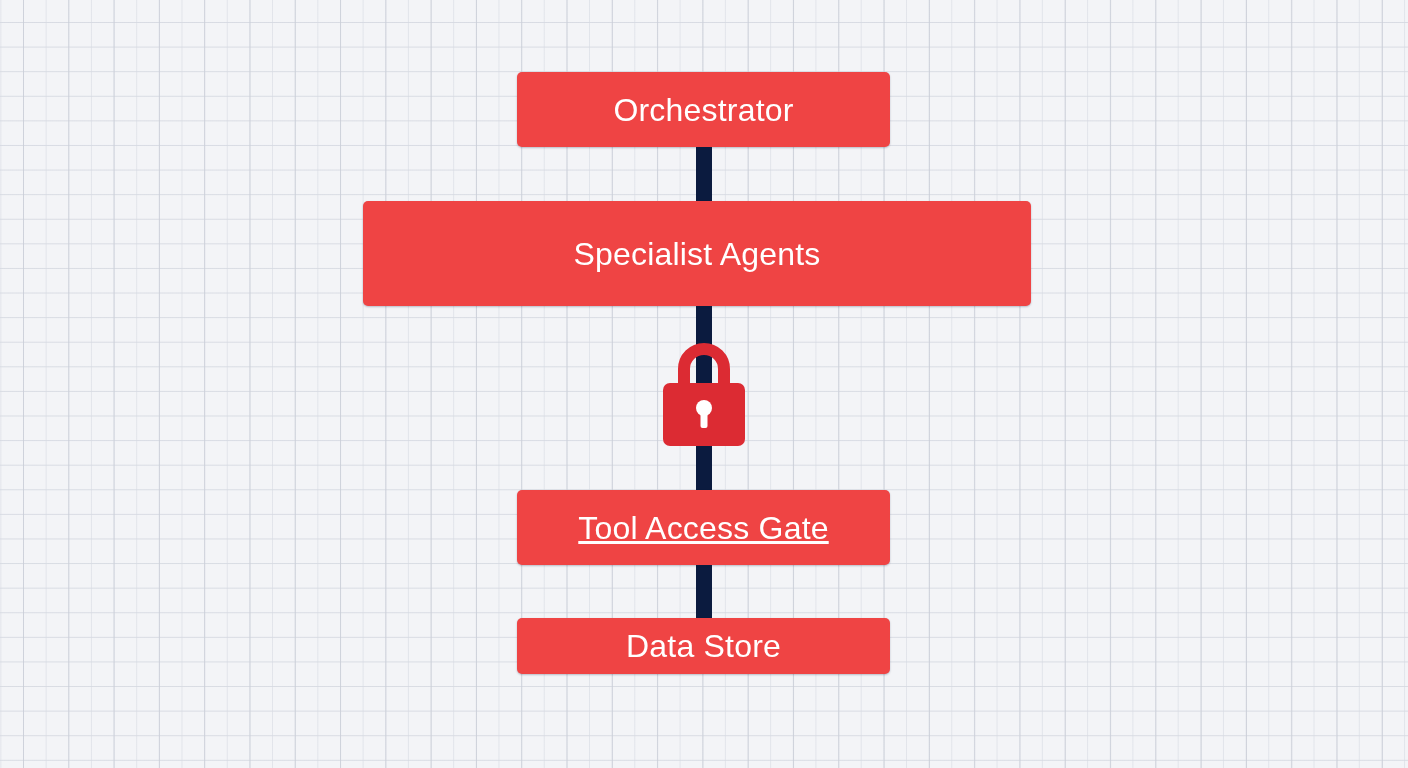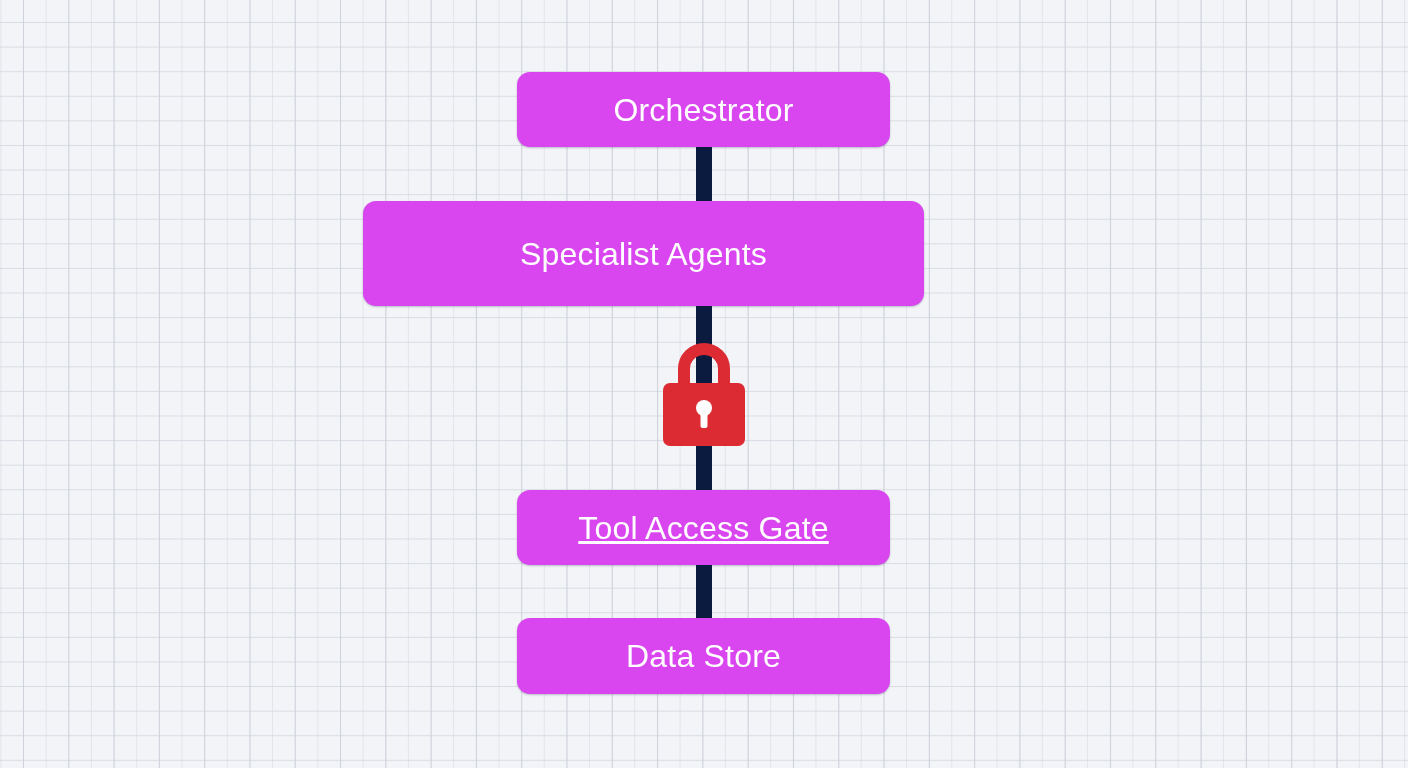--- a/index.html
+++ b/index.html
@@ -20,22 +20,22 @@
       background-position: 23px 0, 23px 0, 0 22px;
       font-family: "Liberation Sans", "DejaVu Sans", sans-serif;
     }
     .connector {
       position: absolute;
       background: #0b1b3f;
       width: 16px;
     }
     .node {
       position: absolute;
-      background: #d946ef;
-      border-radius: 13px;
+      background: #ef4444;
+      border-radius: 5px;
       color: #ffffff;
       display: flex;
       align-items: center;
       justify-content: center;
       font-weight: 500;
       letter-spacing: 0.2px;
       box-shadow: 0 1px 2px rgba(11,27,63,0.25);
     }
     .node span {
       font-size: 32px;
@@ -53,29 +53,29 @@
 <body>
 
 <div class="connector" style="left:696px; top:145px; height:58px;"></div>
 <div class="connector" style="left:696px; top:304px; height:188px;"></div>
 <div class="connector" style="left:696px; top:563px; height:57px;"></div>
 
 <div class="node" style="left:517px; top:72px; width:373px; height:75px;">
   <span>Orchestrator</span>
 </div>
 
-<div class="node" style="left:363px; top:201px; width:561px; height:105px;">
+<div class="node" style="left:363px; top:201px; width:668px; height:105px;">
   <span>Specialist Agents</span>
 </div>
 
 <div class="node" style="left:517px; top:490px; width:373px; height:75px;text-decoration:underline;">
   <span>Tool Access Gate</span>
 </div>
 
-<div class="node" style="left:517px; top:618px; width:373px; height:76px;">
+<div class="node" style="left:517px; top:618px; width:373px; height:56px;">
   <span>Data Store</span>
 </div>
 
 <svg id="lock" viewBox="0 0 86 106" xmlns="http://www.w3.org/2000/svg">
 
   <path d="M23 44 V28 A20 20 0 0 1 63 28 V44" fill="none" stroke="#dc2b33" stroke-width="12" stroke-linecap="butt"></path>
 
   <rect x="2" y="42" width="82" height="63" rx="7" ry="7" fill="#dc2b33"></rect>
 
   <circle cx="43" cy="67" r="8" fill="#ffffff"></circle>

